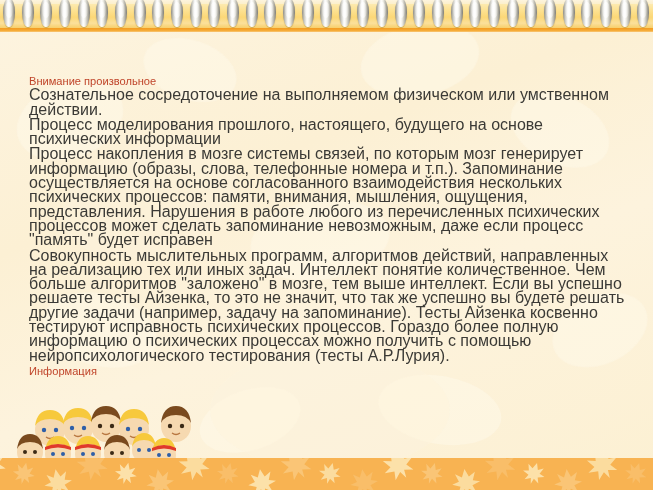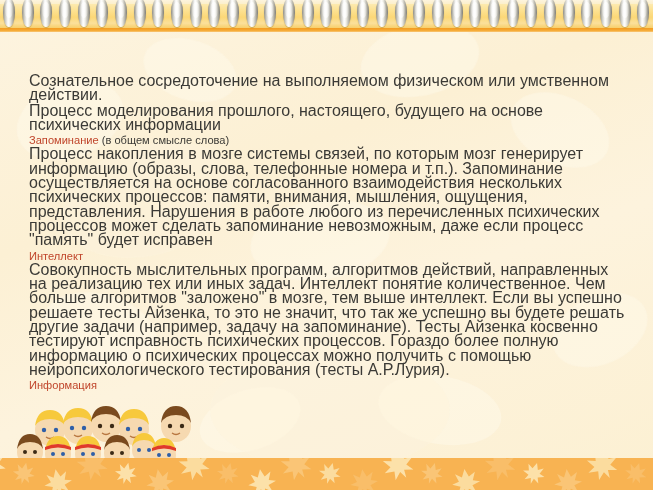--- a/index.html
+++ b/index.html
@@ -205,34 +205,33 @@
         <div class="ring" style="left: 581.371px;"></div>
         <div class="ring" style="left: 600.029px;"></div>
         <div class="ring" style="left: 618.686px;"></div>
         <div class="ring" style="left: 637.343px;"></div>
       </div>
   </div>
 
   <div class="content">
 
     <div>
+      <p class="heading"><span>Внимание произвольное</span><span class="cont"></span></p>
       <p class="para">Сознательное сосредоточение на выполняемом физическом или умственном действии.</p>
     </div>
 
     <div>
       <p class="para">Процесс моделирования прошлого, настоящего, будущего на основе психических информации</p>
     </div>
 
     <div>
-      <p class="heading"><span>Запоминание</span><span class="cont"> (в общем смысле слова)</span></p>
       <p class="para">Процесс накопления в мозге системы связей, по которым мозг генерирует информацию (образы, слова, телефонные номера и т.п.). Запоминание осуществляется на основе согласованного взаимодействия нескольких психических процессов: памяти, внимания, мышления, ощущения, представления. Нарушения в работе любого из перечисленных психических процессов может сделать запоминание невозможным, даже если процесс "память" будет исправен</p>
     </div>
 
     <div>
-      <p class="heading"><span>Интеллект</span><span class="cont"></span></p>
       <p class="para">Совокупность мыслительных программ, алгоритмов действий, направленных на реализацию тех или иных задач. Интеллект понятие количественное. Чем больше алгоритмов "заложено" в мозге, тем выше интеллект. Если вы успешно решаете тесты Айзенка, то это не значит, что так же успешно вы будете решать другие задачи (например, задачу на запоминание). Тесты Айзенка косвенно тестируют исправность психических процессов. Гораздо более полную информацию о психических процессах можно получить с помощью нейропсихологического тестирования (тесты А.Р.Лурия).</p>
     </div>
 
     <div>
       <p class="heading"><span>Информация</span><span class="cont"></span></p>
     </div>
 
   </div>
 
   <div class="kids">

